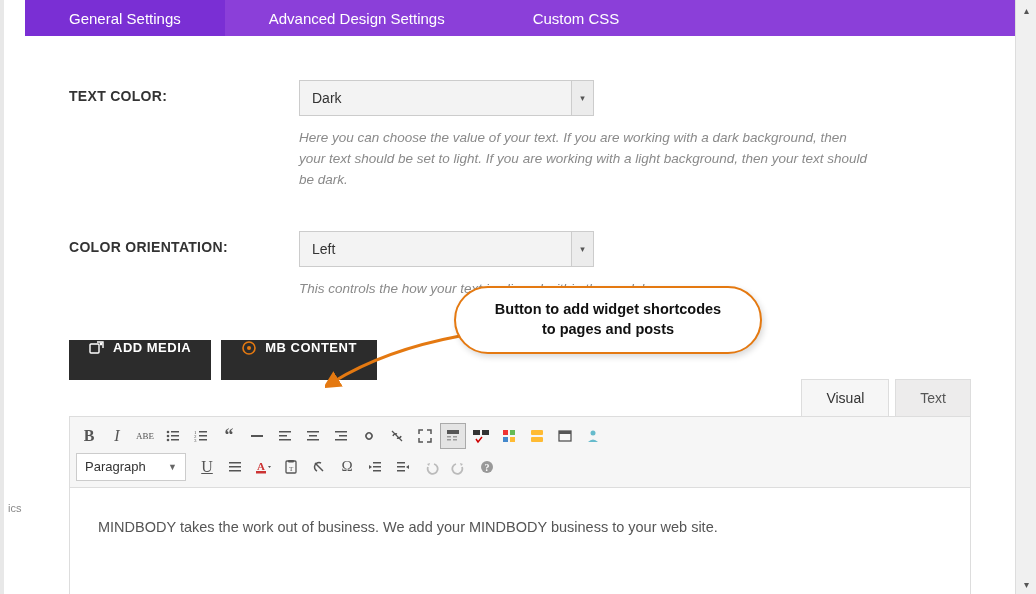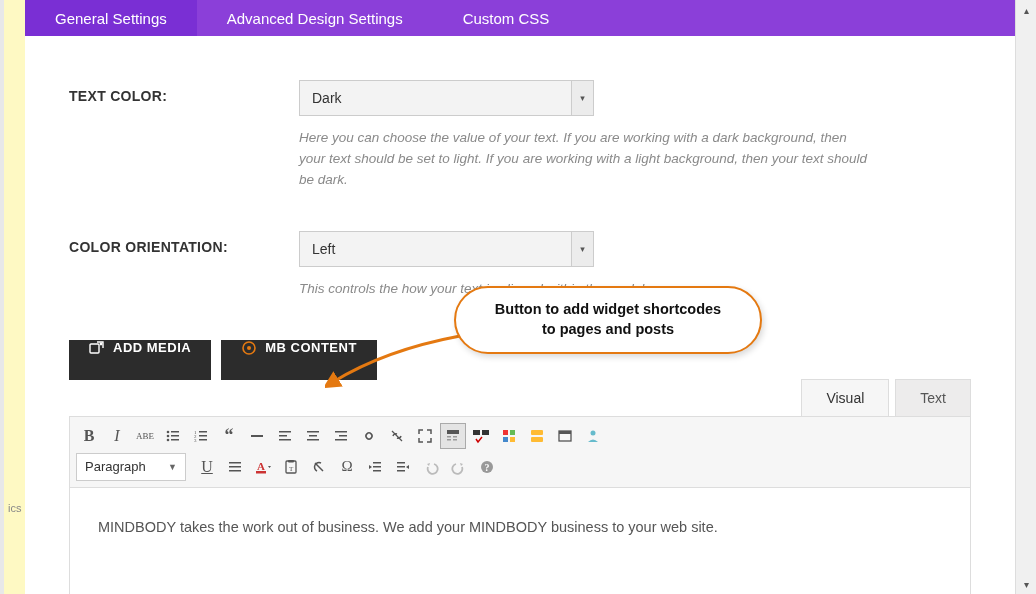--- a/index.html
+++ b/index.html
@@ -1,27 +1,27 @@
 <!DOCTYPE html>
 <html><head>
 <meta charset="utf-8">
 <style>
   * { box-sizing: border-box; margin: 0; padding: 0; }
   body { font-family: 'Segoe UI', Arial, sans-serif; background: #f0f0f0; overflow: hidden; width: 1036px; height: 594px; }
   .outer { position: relative; width: 1036px; height: 594px; background: #e8e8e8; }
-  .left-sliver { position: absolute; left: 4px; top: 0; width: 25px; height: 594px; background: #fef9c3; }
+  .left-sliver { position: absolute; left: 4px; top: 0; width: 25px; height: 594px; background: #ffffff; }
   .left-sliver-text { position: absolute; bottom: 80px; left: 4px; font-size: 11px; color: #888; }
   .modal { position: absolute; left: 25px; top: 0; width: 990px; height: 594px; background: #fff; overflow-y: auto; }
   .scrollbar { position: absolute; right: 0; top: 0; width: 21px; height: 594px; background: #f0f0f0; border-left: 1px solid #ddd; }
   .scroll-up, .scroll-down { width: 21px; height: 20px; display: flex; align-items: center; justify-content: center; font-size: 10px; color: #555; cursor: pointer; }
   .scroll-up { position: absolute; top: 0; }
   .scroll-down { position: absolute; bottom: 0; }
 
   .tabs { display: flex; background: #8b3fd9; height: 36px; }
-  .tab { padding: 0 30px; display: flex; align-items: center; color: #fff; font-size: 15px; cursor: pointer; }
+  .tab { padding: 0 44px; display: flex; align-items: center; color: #fff; font-size: 15px; cursor: pointer; }
   .tab.active { background: #7a2fd4; }
 
   .content-area { padding: 44px 44px 20px 44px; }
   .setting-row { display: flex; margin-bottom: 40px; }
   .setting-label { width: 230px; font-size: 14px; font-weight: 700; color: #333; letter-spacing: 0.3px; padding-top: 8px; }
   .setting-control { flex: 1; }
   .select-wrap { width: 295px; height: 36px; border: 1px solid #ccc; background: #f3f3f3; display: flex; align-items: center; position: relative; }
   .select-value { padding-left: 12px; font-size: 14px; color: #333; flex: 1; }
   .select-btn { width: 22px; height: 34px; border-left: 1px solid #ccc; background: #ececec; display: flex; align-items: center; justify-content: center; font-size: 9px; color: #555; cursor: pointer; }
   .help-text { font-size: 13.5px; font-style: italic; color: #8a8a8a; margin-top: 12px; line-height: 1.55; max-width: 570px; }

